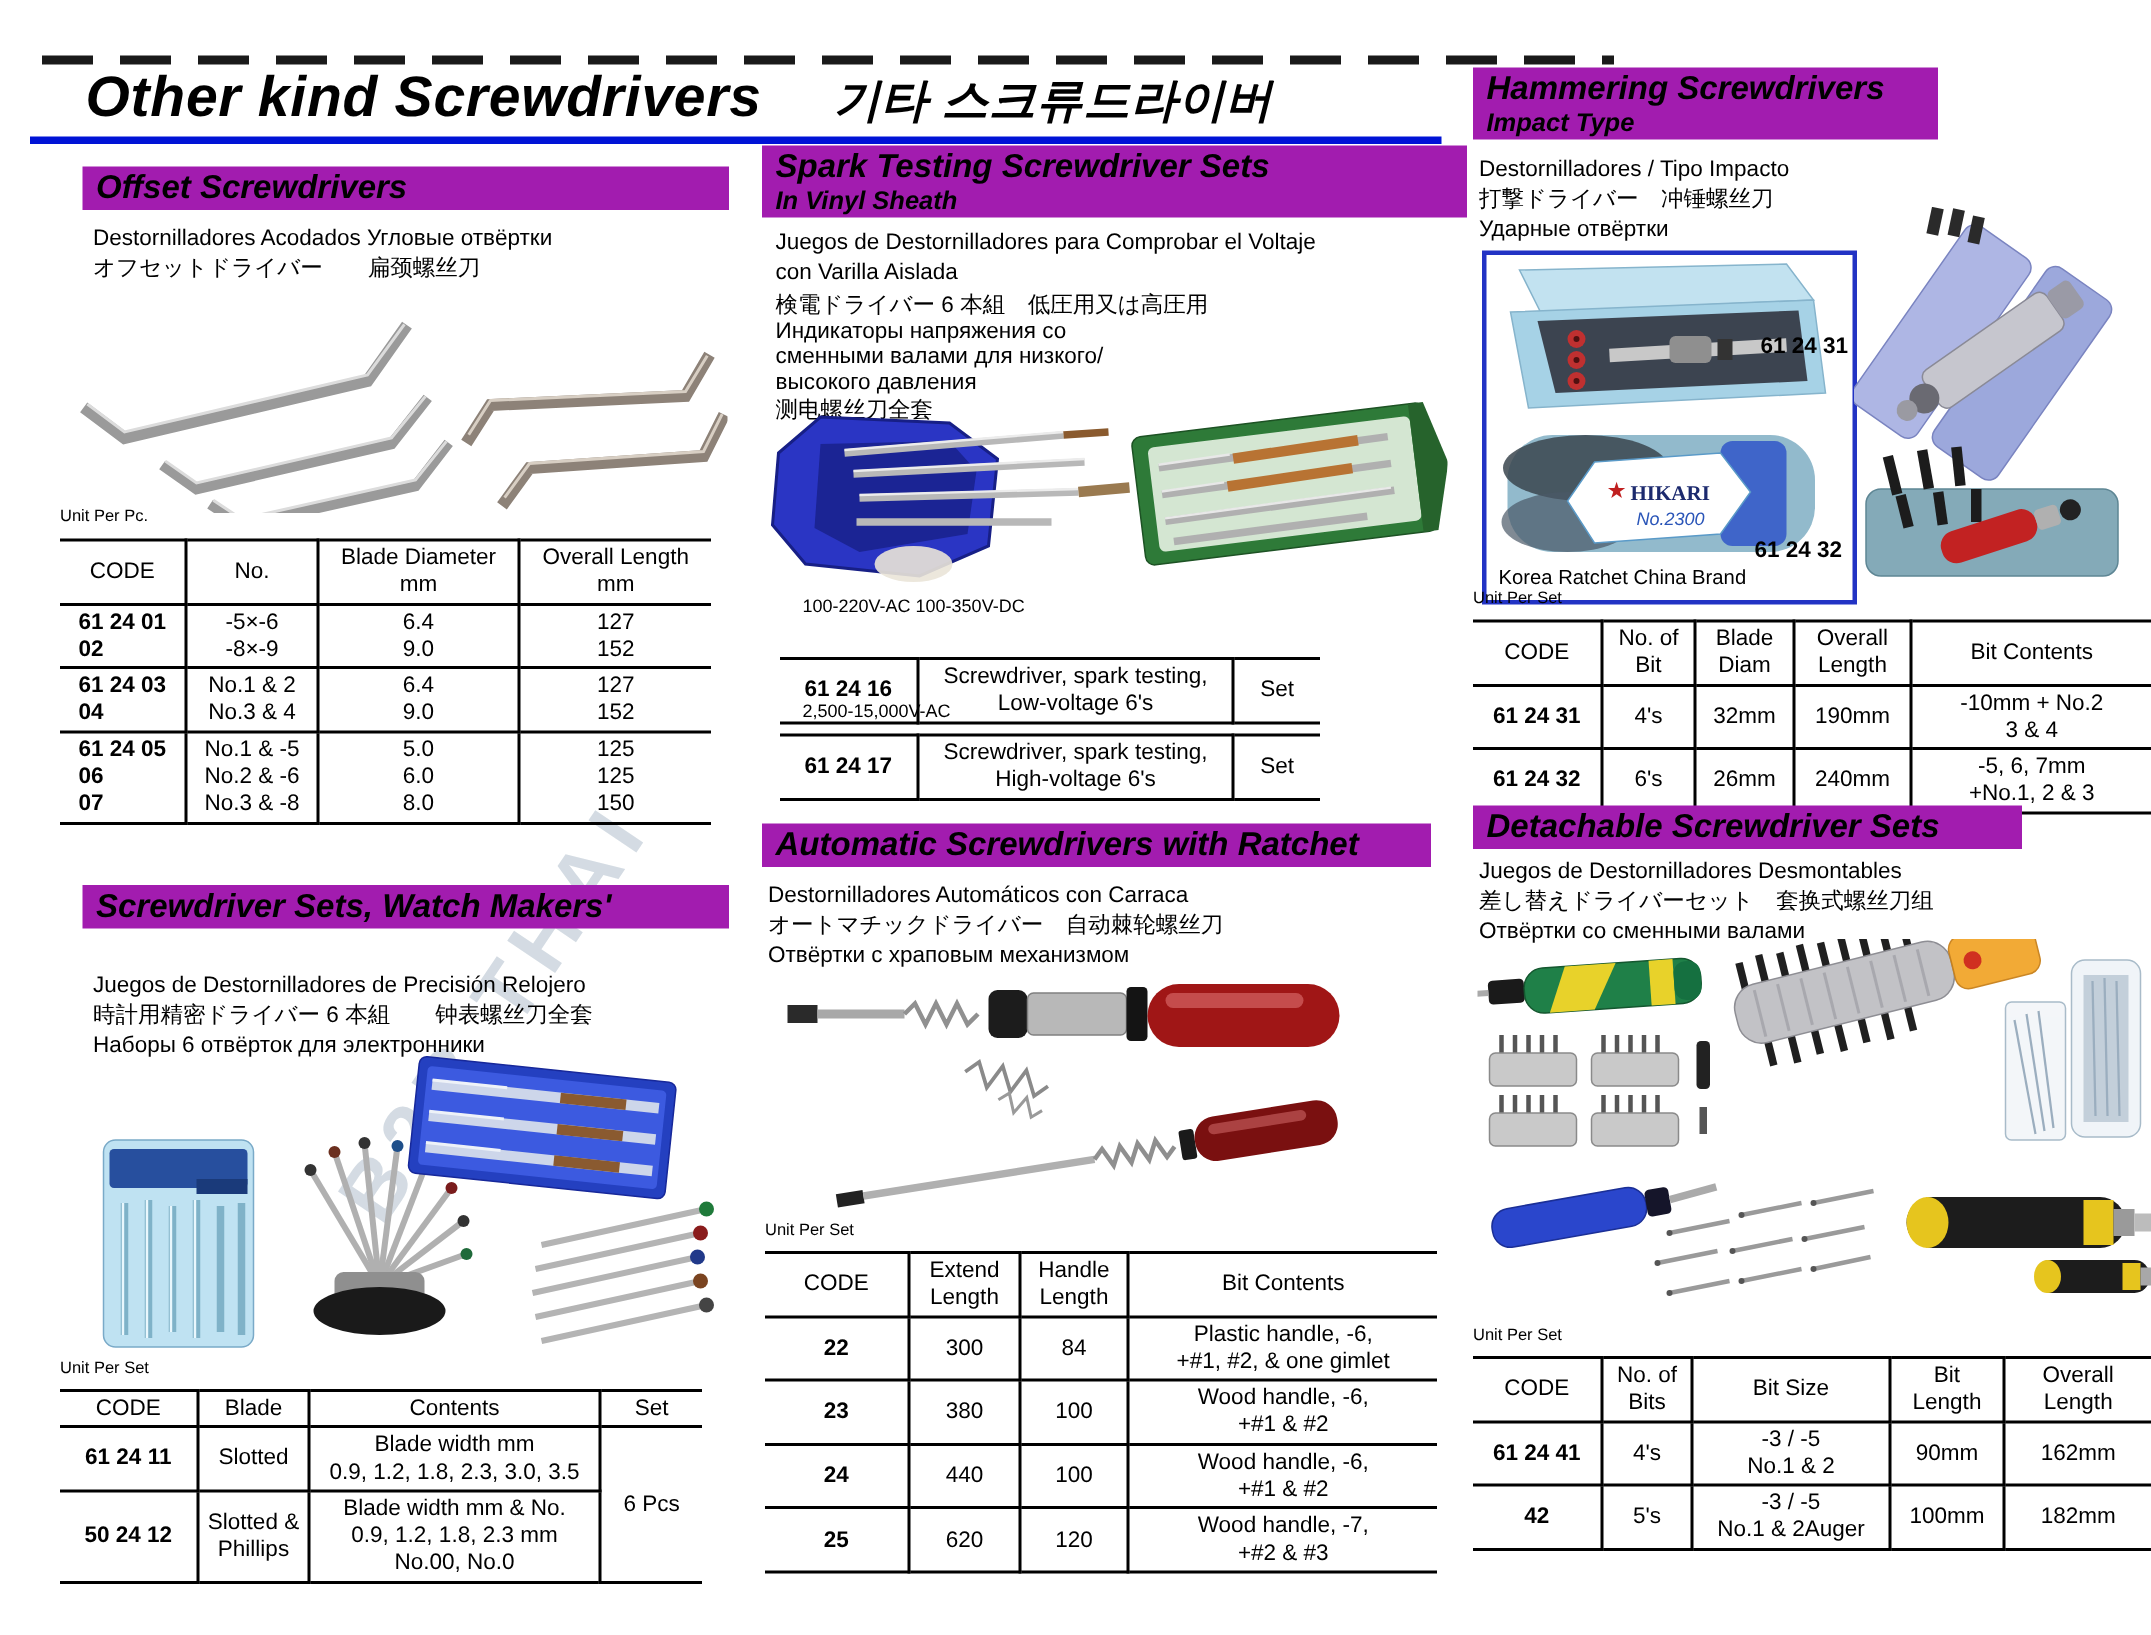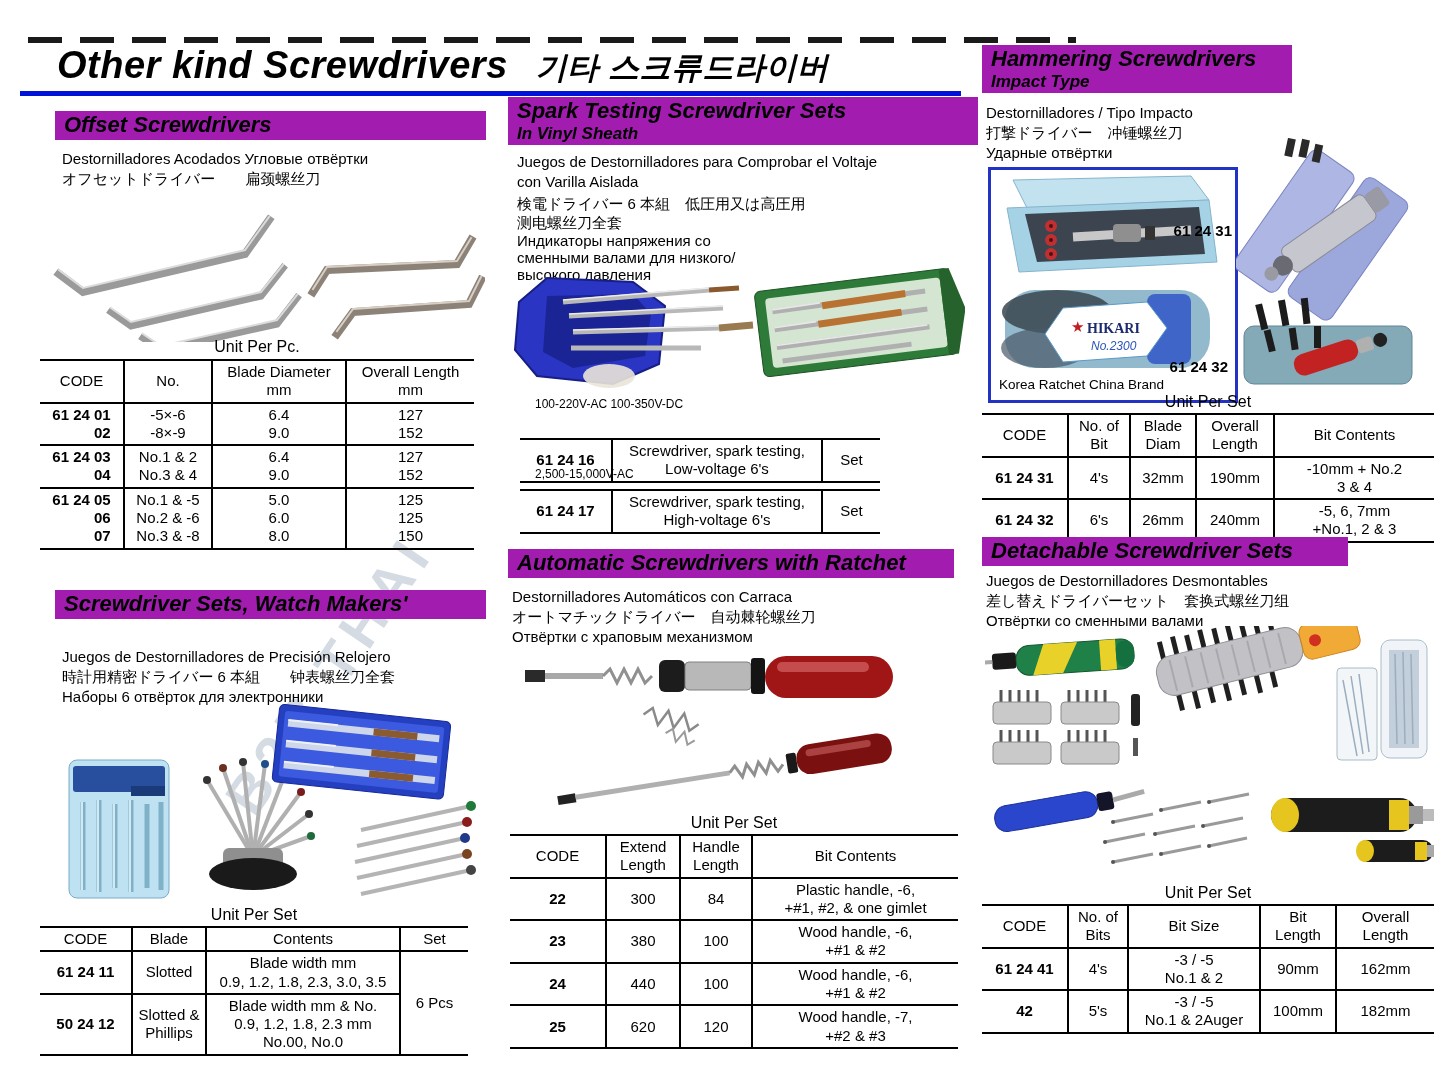--- a/index.html
+++ b/index.html
@@ -1,33 +1,33 @@
 <!DOCTYPE html>
 <html><head>
 <meta charset="utf-8">
 <style>
   html,body{margin:0;padding:0}
   body{position:relative;width:1434px;height:1090px;background:#fff;overflow:hidden;
        font-family:"Liberation Sans",sans-serif;color:#000}
   .abs{position:absolute}
   .dashes{height:6px;background:repeating-linear-gradient(90deg,#1a1a1a 0 34px,transparent 34px 52px)}
   .title{font-size:38px;font-weight:bold;font-style:italic;white-space:nowrap;letter-spacing:.5px}
-  .title .ko{font-size:31px;margin-left:28px}
+  .title .ko{font-size:31px;margin-left:48px}
   .bluebar{background:#0013d6;height:5px}
   .band{background:#a21caf;font-weight:bold;font-style:italic;padding:2px 9px;line-height:1.12}
   .band .l1{font-size:22px;white-space:nowrap}
   .band .l2{font-size:17px;white-space:nowrap}
   .sub{font-size:15px;line-height:1.32;white-space:pre-line}
-  .unit{font-size:16px;text-align:center}
+  .unit{font-size:11px;text-align:left}
   table{border-collapse:collapse;border-left:hidden;border-right:hidden;table-layout:fixed}
   .tbl td,.tbl th{border:2px solid #000;padding:2px 5px;text-align:center;vertical-align:middle;
        white-space:pre-line;font-size:15px;line-height:1.22;overflow:hidden}
   .tbl th{font-weight:normal}
   .code{font-weight:bold}
-  .cblock{display:inline-block;text-align:right;font-weight:bold}
+  .cblock{display:inline-block;text-align:left;font-weight:bold}
   .rightpad{text-align:right;padding-right:26px}
   .rp2{text-align:right;padding-right:16px}
   .leftcell{text-align:left;padding-left:8px}
   .wm{font-size:56px;font-weight:bold;color:#8fa3b6;opacity:.38;transform:rotate(-56deg);
       transform-origin:0 0;letter-spacing:8px;white-space:nowrap}
   .panel{border:3px solid #2233c4;background:#fff}
   .plabel{font-size:15px;font-weight:bold;white-space:nowrap}
   .pnote{font-size:13.5px;white-space:nowrap}
   .volt{font-size:12px;white-space:nowrap}
 </style>
@@ -238,24 +238,24 @@
   </table>
 
 <div class="abs band" style="left:508px;top:97px;width:452px">
   <div class="l1">Spark Testing Screwdriver Sets</div>
   <div class="l2">In Vinyl Sheath</div>
 </div>
 <div class="abs" style="left:517px;top:152px;width:445px">
   <div class="sub">Juegos de Destornilladores para Comprobar el Voltaje
 con Varilla Aislada</div>
   <div class="sub" style="margin-top:2px">検電ドライバー 6 本組　低圧用又は高圧用</div>
-  <div class="sub">测电螺丝刀全套</div>
   <div class="sub" style="line-height:1.12">Индикаторы напряжения со
 сменными валами для низкого/
 высокого давления</div>
+  <div class="sub">测电螺丝刀全套</div>
 </div>
 
 <svg class="abs" style="left:505px;top:268px" width="460" height="126" viewBox="0 0 460 126">
   <g transform="translate(8,4)">
     <path d="M6 30 L34 6 L120 10 L152 34 L146 92 L100 112 L24 104 L2 78 Z" fill="#2a35c4" stroke="#171f86" stroke-width="2"></path>
     <path d="M34 24 L120 22 L138 42 L132 84 L60 96 L30 80 Z" fill="#1b2494"></path>
     <g stroke="#b8b8b8" stroke-width="5">
       <line x1="50" y1="30" x2="196" y2="18"></line>
         <line x1="56" y1="44" x2="210" y2="36"></line>
       <line x1="60" y1="60" x2="206" y2="56"></line>

